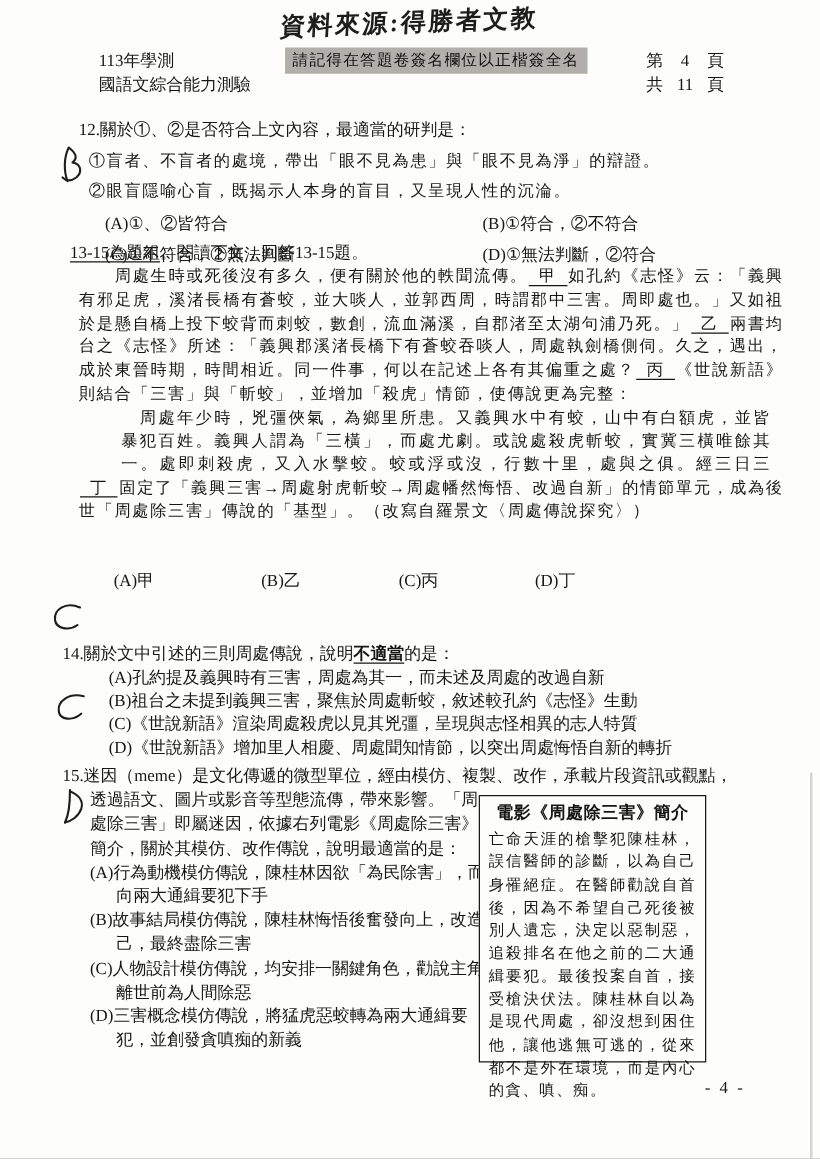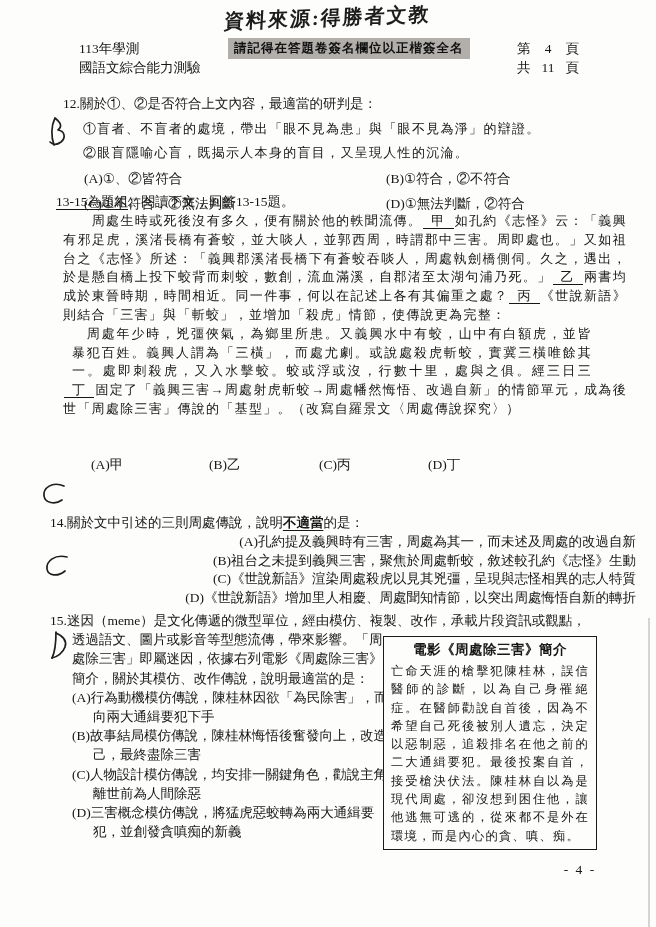--- a/index.html
+++ b/index.html
@@ -13,68 +13,68 @@
 
   
   .hand-source{
     left:224px;top:4px;width:230px;font-size:20px;font-weight:600;
     letter-spacing:2px;color:#1d1d1d;
     transform:rotate(-2deg) skewX(-5deg);white-space:nowrap;
   }
   .hdr-left{left:79px;top:40px;line-height:18.5px;}
   .notice{
     left:228px;top:38px;background:#b2afab;color:#101010;
-    padding:2px 6px;font-size:12.5px;letter-spacing:1px;font-weight:700;
+    padding:2px 6px;font-size:12.5px;letter-spacing:1px;font-weight:400;
   }
   .hdr-right{left:517px;top:40px;width:62px;line-height:18.5px;}
   .hdr-right .row{display:flex;justify-content:space-between;}
 
   
   .mark svg{display:block;}
   .mark path{fill:none;stroke:#1e1e1e;stroke-width:1.7;stroke-linecap:round;stroke-linejoin:round;}
 
   .kai{letter-spacing:1.3px;font-size:13px;}
   .seg-marker{display:inline-block;border-bottom:1.2px solid #161616;padding:0 8px;margin:0 1px;line-height:15px;}
   .seg-ref{text-decoration:underline;text-underline-offset:2.5px;}
   .seg-emph{font-weight:bold;text-decoration:underline;text-underline-offset:2.5px;}
   .u{border-bottom:1.2px solid #161616;}
 
   
   .q12{left:63px;top:94px;width:575px;line-height:20px;}
-  .q12 .stmt{margin-left:20px;margin-top:4.5px;}
+  .q12 .stmt{margin-left:8px;margin-top:4.5px;}
   .q12-opts{margin-left:21px;margin-top:6px;}
   .q12-opts .row{display:flex;margin-top:4.5px;}
   .q12-opts .cell1{width:302px;}
 
   .group-hdr{left:56px;top:193px;}
 
   
   .passage{left:63px;top:212px;width:564px;font-size:13px;line-height:18.8px;}
   .passage .ln{text-align:justify;}
   .passage .jl{text-align-last:justify;}
-  .quote{margin-left:9px;width:520px;}
+  .quote{margin-left:34px;width:520px;}
 
   
   .q13{left:50px;top:454px;width:582px;line-height:19.5px;}
   .q13 .l2{margin-left:22px;}
   .q13-opts{margin-left:41px;margin-top:1px;display:flex;}
   .q13-opts .c1{width:118px;}.q13-opts .c2{width:110px;}.q13-opts .c3{width:109px;}
 
   
   .q14{left:50px;top:514px;width:586px;line-height:18.8px;}
-  .q14 .opt{margin-left:37px;text-align:right;}
+  .q14 .opt{margin-left:37px;}
 
   
   .q15{left:50px;top:611px;width:582px;line-height:19.2px;}
   .q15 .narrow{margin-left:22px;width:322px;}
   .q15 .opt{width:308px;padding-left:21px;text-indent:-21px;}
 
   
   .movie-box{
-    left:383px;top:636px;width:214px;height:214px;box-sizing:border-box;
+    left:383px;top:636px;width:182px;height:214px;box-sizing:border-box;
     border:1.5px solid #1a1a1a;padding:4px 7px 2px 7px;background:#fdfdfb;
   }
   .movie-box .title{text-align:center;font-weight:bold;font-size:13.5px;letter-spacing:0.5px;margin-bottom:3px;}
   .movie-box .body{font-size:12.3px;line-height:18.3px;letter-spacing:1.2px;text-align:justify;}
 
   .page-num{left:548px;top:862px;width:64px;text-align:center;letter-spacing:2px;}
   .scan-vline{left:648px;top:618px;width:2px;height:309px;background:#c7c6c2;opacity:.75;}
 </style>
 </head>
 <body>
@@ -141,22 +141,22 @@
     </svg>
   </div>
 
   <div class="abs group-hdr">
     <span class="u">13-15為題組</span><span>。閱讀下文，回答13-15題。</span>
   </div>
 
   <div class="abs passage kai">
     <div class="ln jl"><span>　　周處生時或死後沒有多久，便有關於他的軼聞流傳。</span><span class="seg-marker">甲</span><span>如孔約《志怪》云：「義興</span></div>
     <div class="ln jl"><span>有邪足虎，溪渚長橋有蒼蛟，並大啖人，並郭西周，時謂郡中三害。周即處也。」又如祖</span></div>
+    <div class="ln jl"><span>於是懸自橋上投下蛟背而刺蛟，數創，流血滿溪，自郡渚至太湖句浦乃死。」</span><span class="seg-marker">乙</span><span>兩書均</span></div>
     <div class="ln jl"><span>台之《志怪》所述：「義興郡溪渚長橋下有蒼蛟吞啖人，周處執劍橋側伺。久之，遇出，</span></div>
-    <div class="ln jl"><span>於是懸自橋上投下蛟背而刺蛟，數創，流血滿溪，自郡渚至太湖句浦乃死。」</span><span class="seg-marker">乙</span><span>兩書均</span></div>
     <div class="ln jl"><span>成於東晉時期，時間相近。同一件事，何以在記述上各有其偏重之處？</span><span class="seg-marker">丙</span><span>《世說新語》</span></div>
     <div class="ln"><span>則結合「三害」與「斬蛟」，並增加「殺虎」情節，使傳說更為完整：</span></div>
     <div class="quote">
       <div class="ln jl">　周處年少時，兇彊俠氣，為鄉里所患。又義興水中有蛟，山中有白額虎，並皆</div>
       <div class="ln jl">暴犯百姓。義興人謂為「三橫」，而處尤劇。或說處殺虎斬蛟，實冀三橫唯餘其</div>
       <div class="ln jl">一。處即刺殺虎，又入水擊蛟。蛟或浮或沒，行數十里，處與之俱。經三日三</div>
     </div>
     <div class="ln jl"><span class="seg-marker">丁</span><span>固定了「義興三害→周處射虎斬蛟→周處幡然悔悟、改過自新」的情節單元，成為後</span></div>
     <div class="ln"><span>世「周處除三害」傳說的「基型」。（改寫自羅景文〈周處傳說探究〉）</span></div>
   </div>

